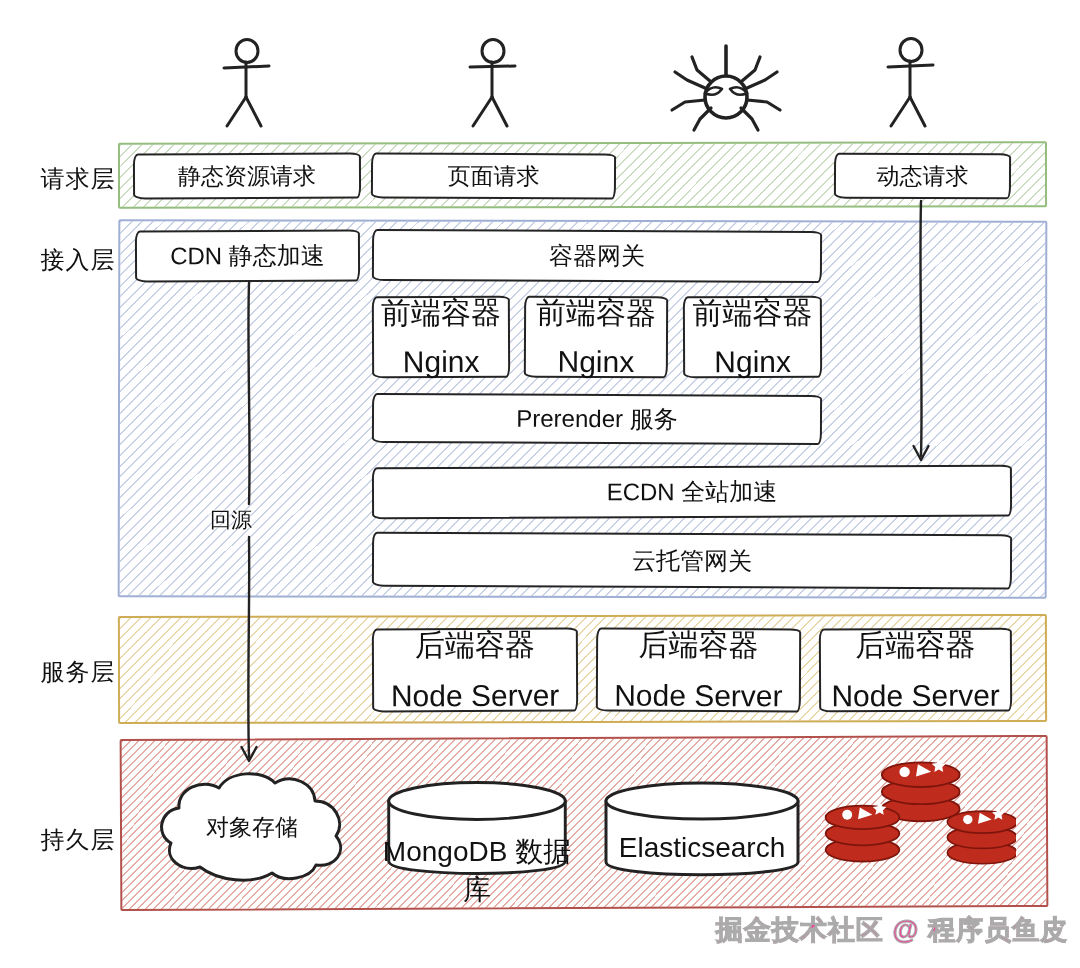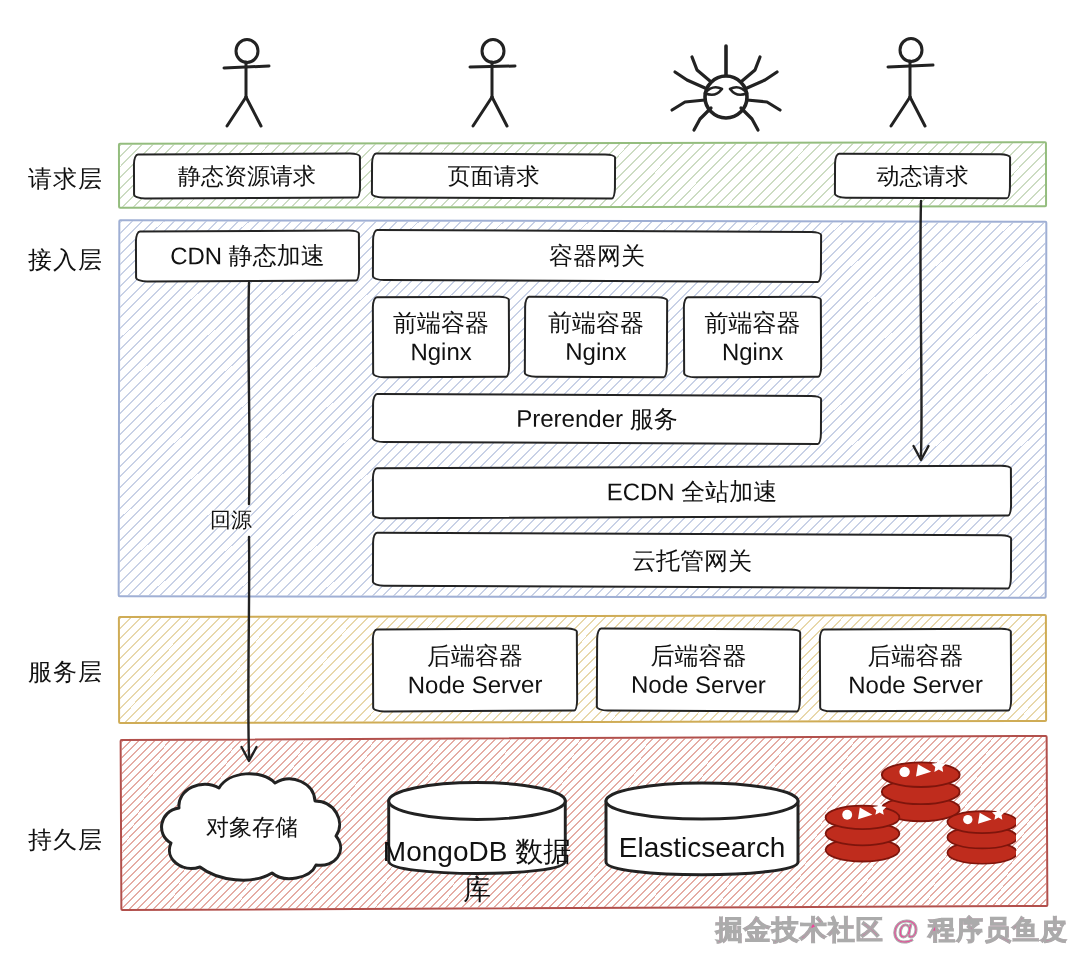--- a/index.html
+++ b/index.html
@@ -14,31 +14,31 @@
   .layer-access{border-color:var(--access-border,#9fafd4);
     background-image:repeating-linear-gradient(135deg,var(--access-hatch,#c8d1e6) 0,var(--access-hatch,#c8d1e6) 1.4px,transparent 1.4px,transparent 7.5px);
     transform:rotate(0.1deg);}
   .layer-service{border-color:var(--service-border,#cfac56);
     background-image:repeating-linear-gradient(135deg,var(--service-hatch,#e8d8ab) 0,var(--service-hatch,#e8d8ab) 1.4px,transparent 1.4px,transparent 7px);
     transform:rotate(-0.12deg);}
   .layer-persistence{border-color:var(--persistence-border,#b2504c);
     background-image:repeating-linear-gradient(135deg,var(--persistence-hatch,#e5aca4) 0,var(--persistence-hatch,#e5aca4) 1.4px,transparent 1.4px,transparent 5.6px);
     transform:rotate(-0.25deg);}
 
-  .layer-label{position:absolute;left:28px;width:100px;font-size:24px;color:#111;letter-spacing:1px;}
+  .layer-label{position:absolute;left:28px;width:100px;font-size:24px;color:#111;letter-spacing:1px;text-align:center;}
 
   
   .box{position:absolute;background:#fff;border:2.6px solid #242424;
     display:flex;flex-direction:column;align-items:center;justify-content:center;
     text-align:center;color:#111;font-size:24px;line-height:30px;
     border-radius:5px 11px 4px 12px / 11px 4px 12px 5px;}
   .r1{transform:rotate(-0.25deg);}
   .r2{transform:rotate(0.25deg);}
   .box.small{font-size:23px;}
-  .box.two{font-size:24px;line-height:29px;}
+  .box.two{font-size:30px;line-height:29px;justify-content:space-between;}
 
   
   .art{position:absolute;}
   .ink{stroke:var(--ink,#222222);fill:none;stroke-linecap:round;stroke-linejoin:round;}
   .ink-fill{stroke:var(--ink,#222222);fill:#ffffff;stroke-linecap:round;stroke-linejoin:round;}
   .redis-body{fill:var(--redis-red,#bf2c1d);stroke:var(--redis-dark,#7e150c);stroke-width:2;}
   .redis-deco{fill:#ffffff;stroke:none;}
 
   .shape-label{position:absolute;text-align:center;color:#111;font-size:28px;}
 

